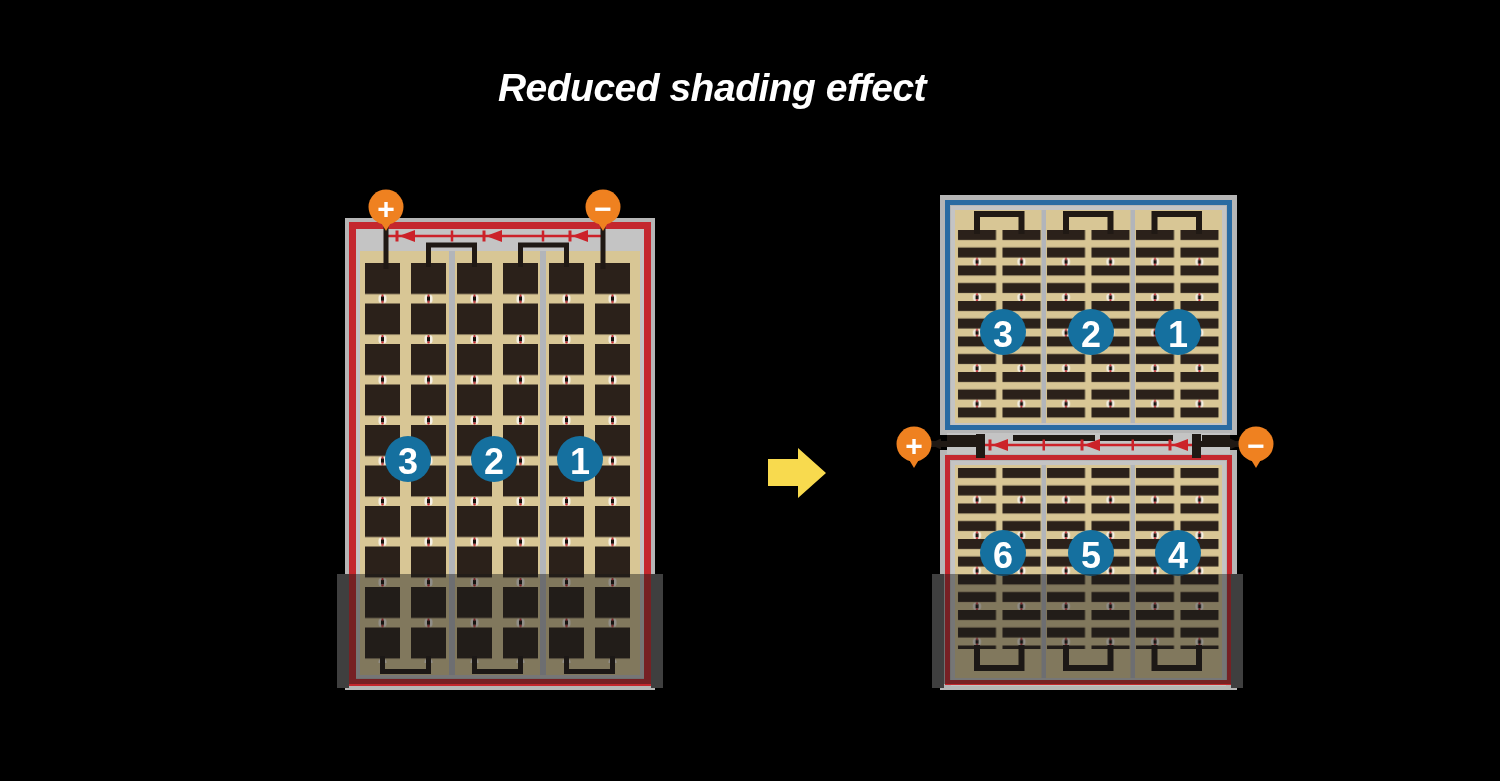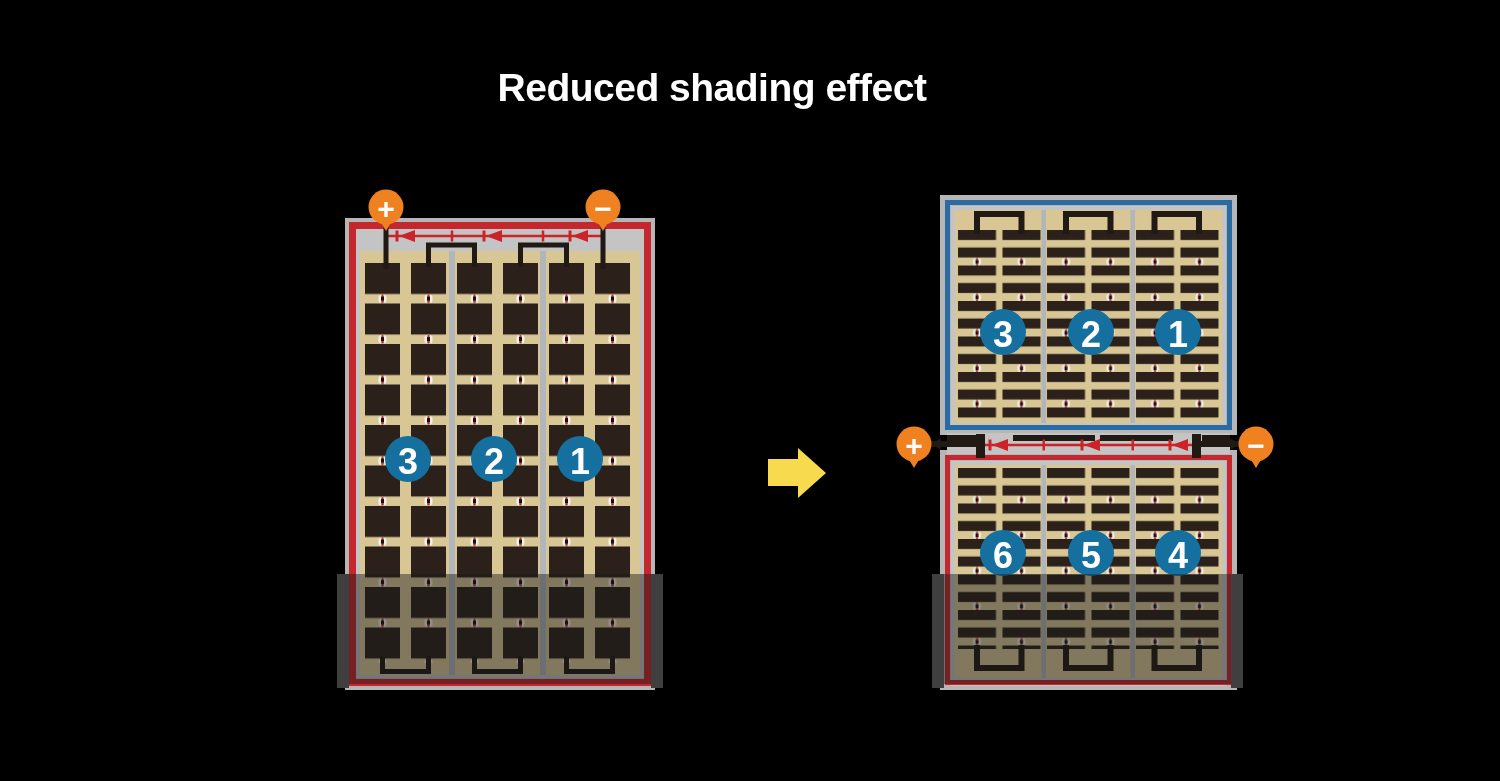--- a/index.html
+++ b/index.html
@@ -1,19 +1,19 @@
 <!DOCTYPE html>
 <html><head>
 <meta charset="utf-8">
 <style>
   html,body{margin:0;padding:0;background:#000;}
   .canvas{position:relative;width:1500px;height:781px;background:#000;overflow:hidden;
           font-family:"Liberation Sans",sans-serif;}
   .title{position:absolute;top:66px;left:712px;transform:translateX(-50%);
-         color:#ffffff;font-size:39px;font-weight:bold;letter-spacing:-0.5px;white-space:nowrap;}
+         color:#ffffff;font-size:39px;font-weight:bold;letter-spacing:-0.5px;white-space:nowrap;font-style:italic;}
   svg.scene{position:absolute;left:0;top:0;}
   svg text{font-family:"Liberation Sans",sans-serif;font-weight:bold;fill:#ffffff;}
   text.term{font-size:30px;}
   text.num{font-size:36px;}
 </style>
 </head>
 <body>
 
 <div class="canvas">
 

